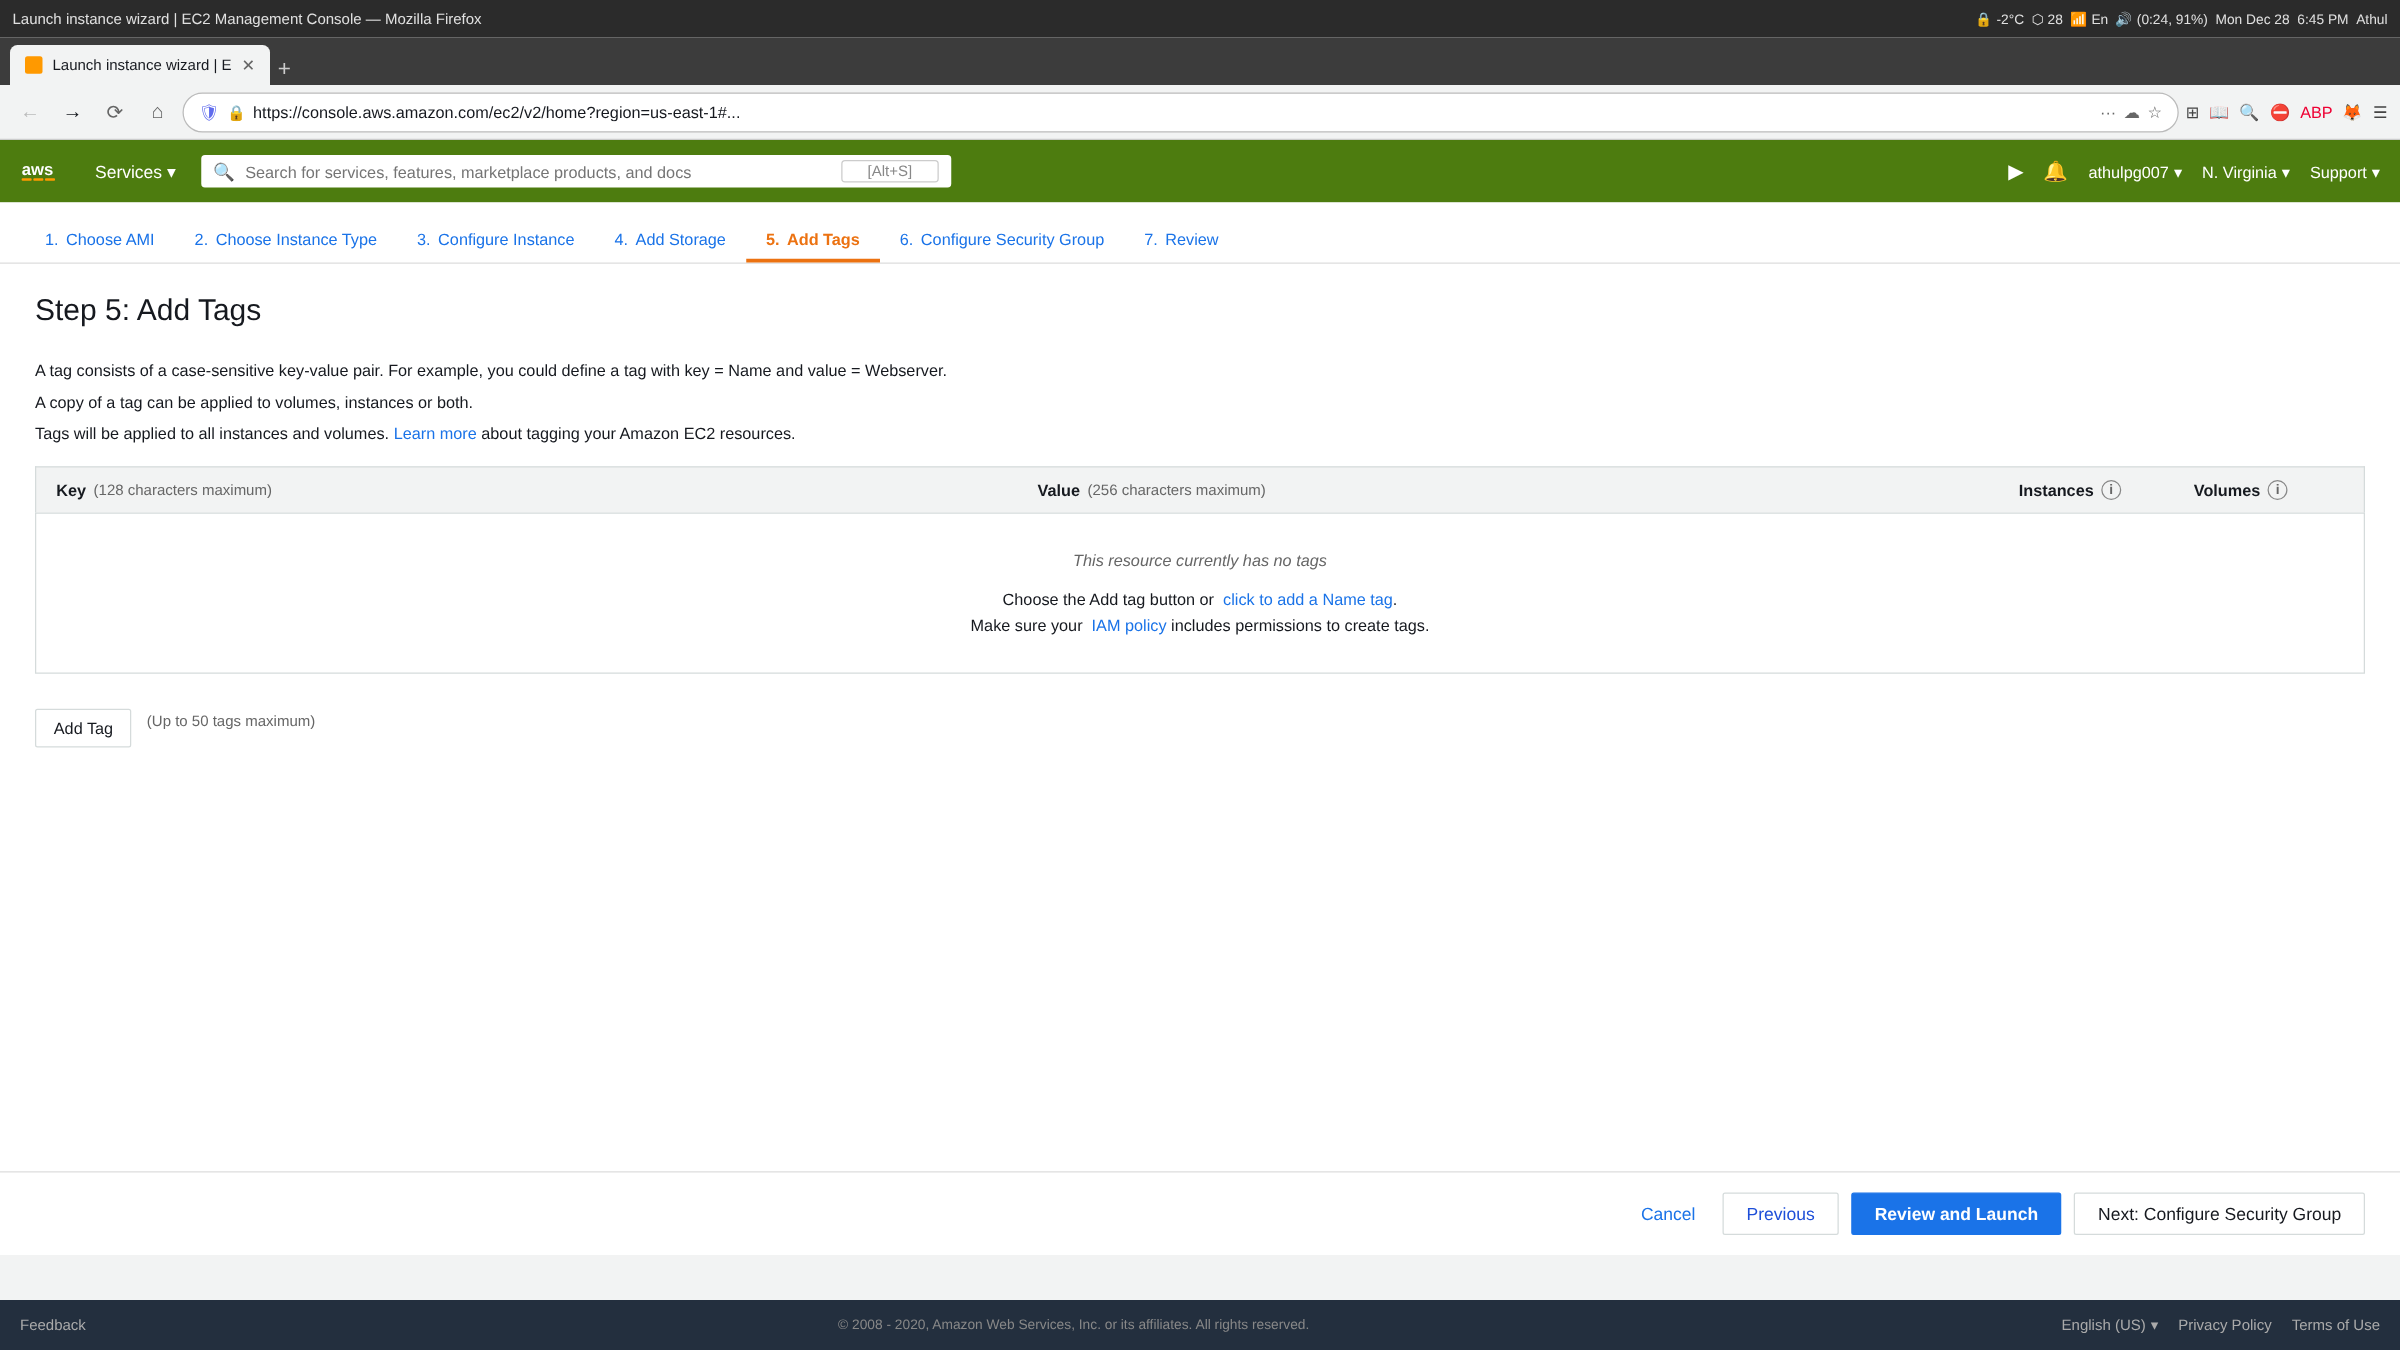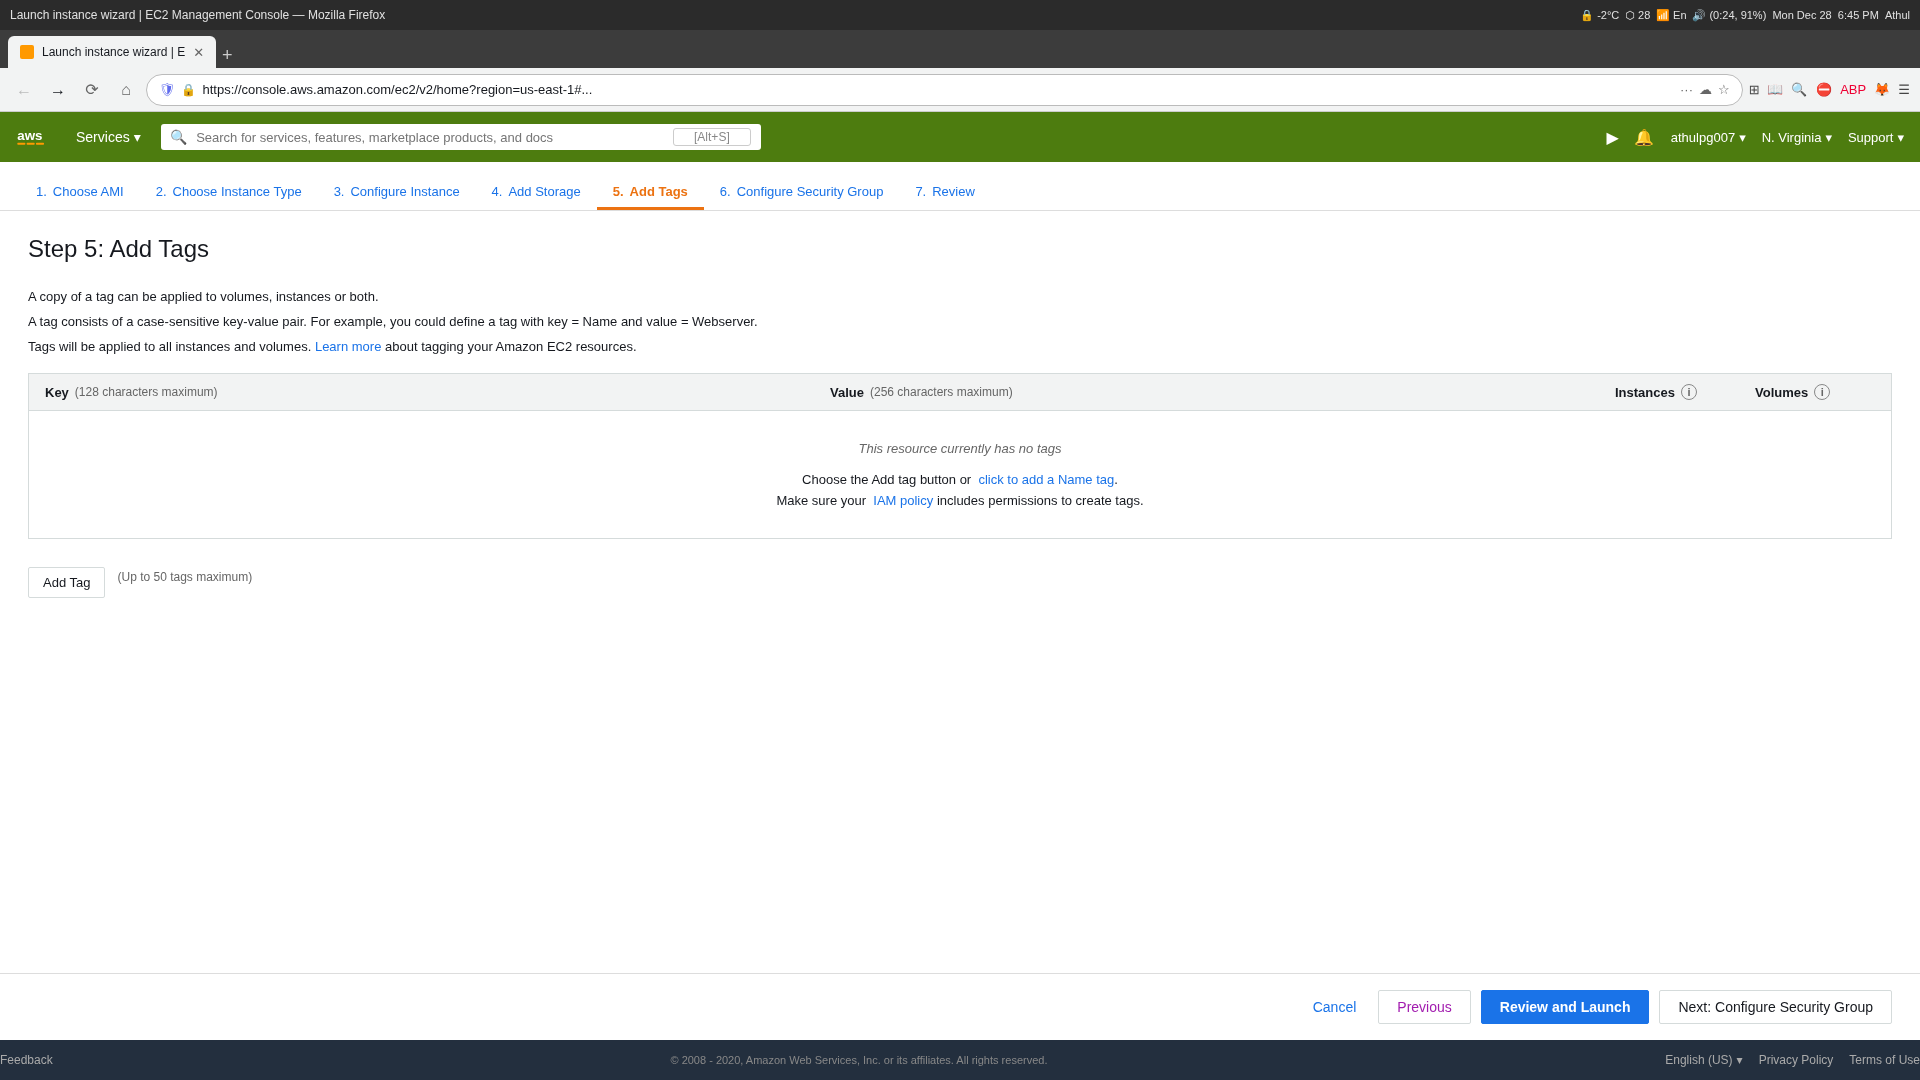--- a/index.html
+++ b/index.html
@@ -361,21 +361,21 @@
       background: none;
       border: none;
       color: #1a73e8;
       font-size: 14px;
       cursor: pointer;
       padding: 8px 12px;
     }
     .btn-previous {
       background: white;
       border: 1px solid #d5dbdb;
-      color: #a21caf;
+      color: #1d4ed8;
       font-size: 14px;
       padding: 8px 18px;
       cursor: pointer;
       border-radius: 2px;
     }
     .btn-review {
       background: #1a73e8;
       border: 1px solid #1a73e8;
       color: white;
       font-size: 14px;
@@ -392,26 +392,27 @@
       padding: 8px 18px;
       cursor: pointer;
       border-radius: 2px;
     }
 
     
     .page-footer {
       background: #232f3e;
       color: #aaa;
       font-size: 12px;
-      padding: 0 0;
+      padding: 0 16px;
       height: 40px;
       display: flex;
       align-items: center;
       justify-content: space-between;
       flex-shrink: 0;
+      margin-top: 36px;
     }
     .footer-left {
       display: flex; align-items: center; gap: 6px;
     }
     .footer-center {
       flex: 1;
       text-align: center;
       font-size: 11px;
       color: #888;
     }
@@ -540,22 +541,22 @@
     <a class="wizard-step inactive">
       <span>7.</span>
       <span>Review</span>
     </a>
   </div>
 
   <div class="content-body">
 
     <h1 class="page-title">Step 5: Add Tags</h1>
 
+    <p class="description">A tag consists of a case-sensitive key-value pair. For example, you could define a tag with key = Name and value = Webserver.</p>
     <p class="description">A copy of a tag can be applied to volumes, instances or both.</p>
-    <p class="description">A tag consists of a case-sensitive key-value pair. For example, you could define a tag with key = Name and value = Webserver.</p>
     <p class="description">
       <span>Tags will be applied to all instances and volumes.</span>&nbsp;<a href="#">Learn more</a>&nbsp;<span>about tagging your Amazon EC2 resources.</span>
     </p>
 
     <div class="tags-table-header">
       <div class="col-header">
         <span>Key</span>
         <span class="col-sub">(128 characters maximum)</span>
       </div>
       <div class="col-header">

